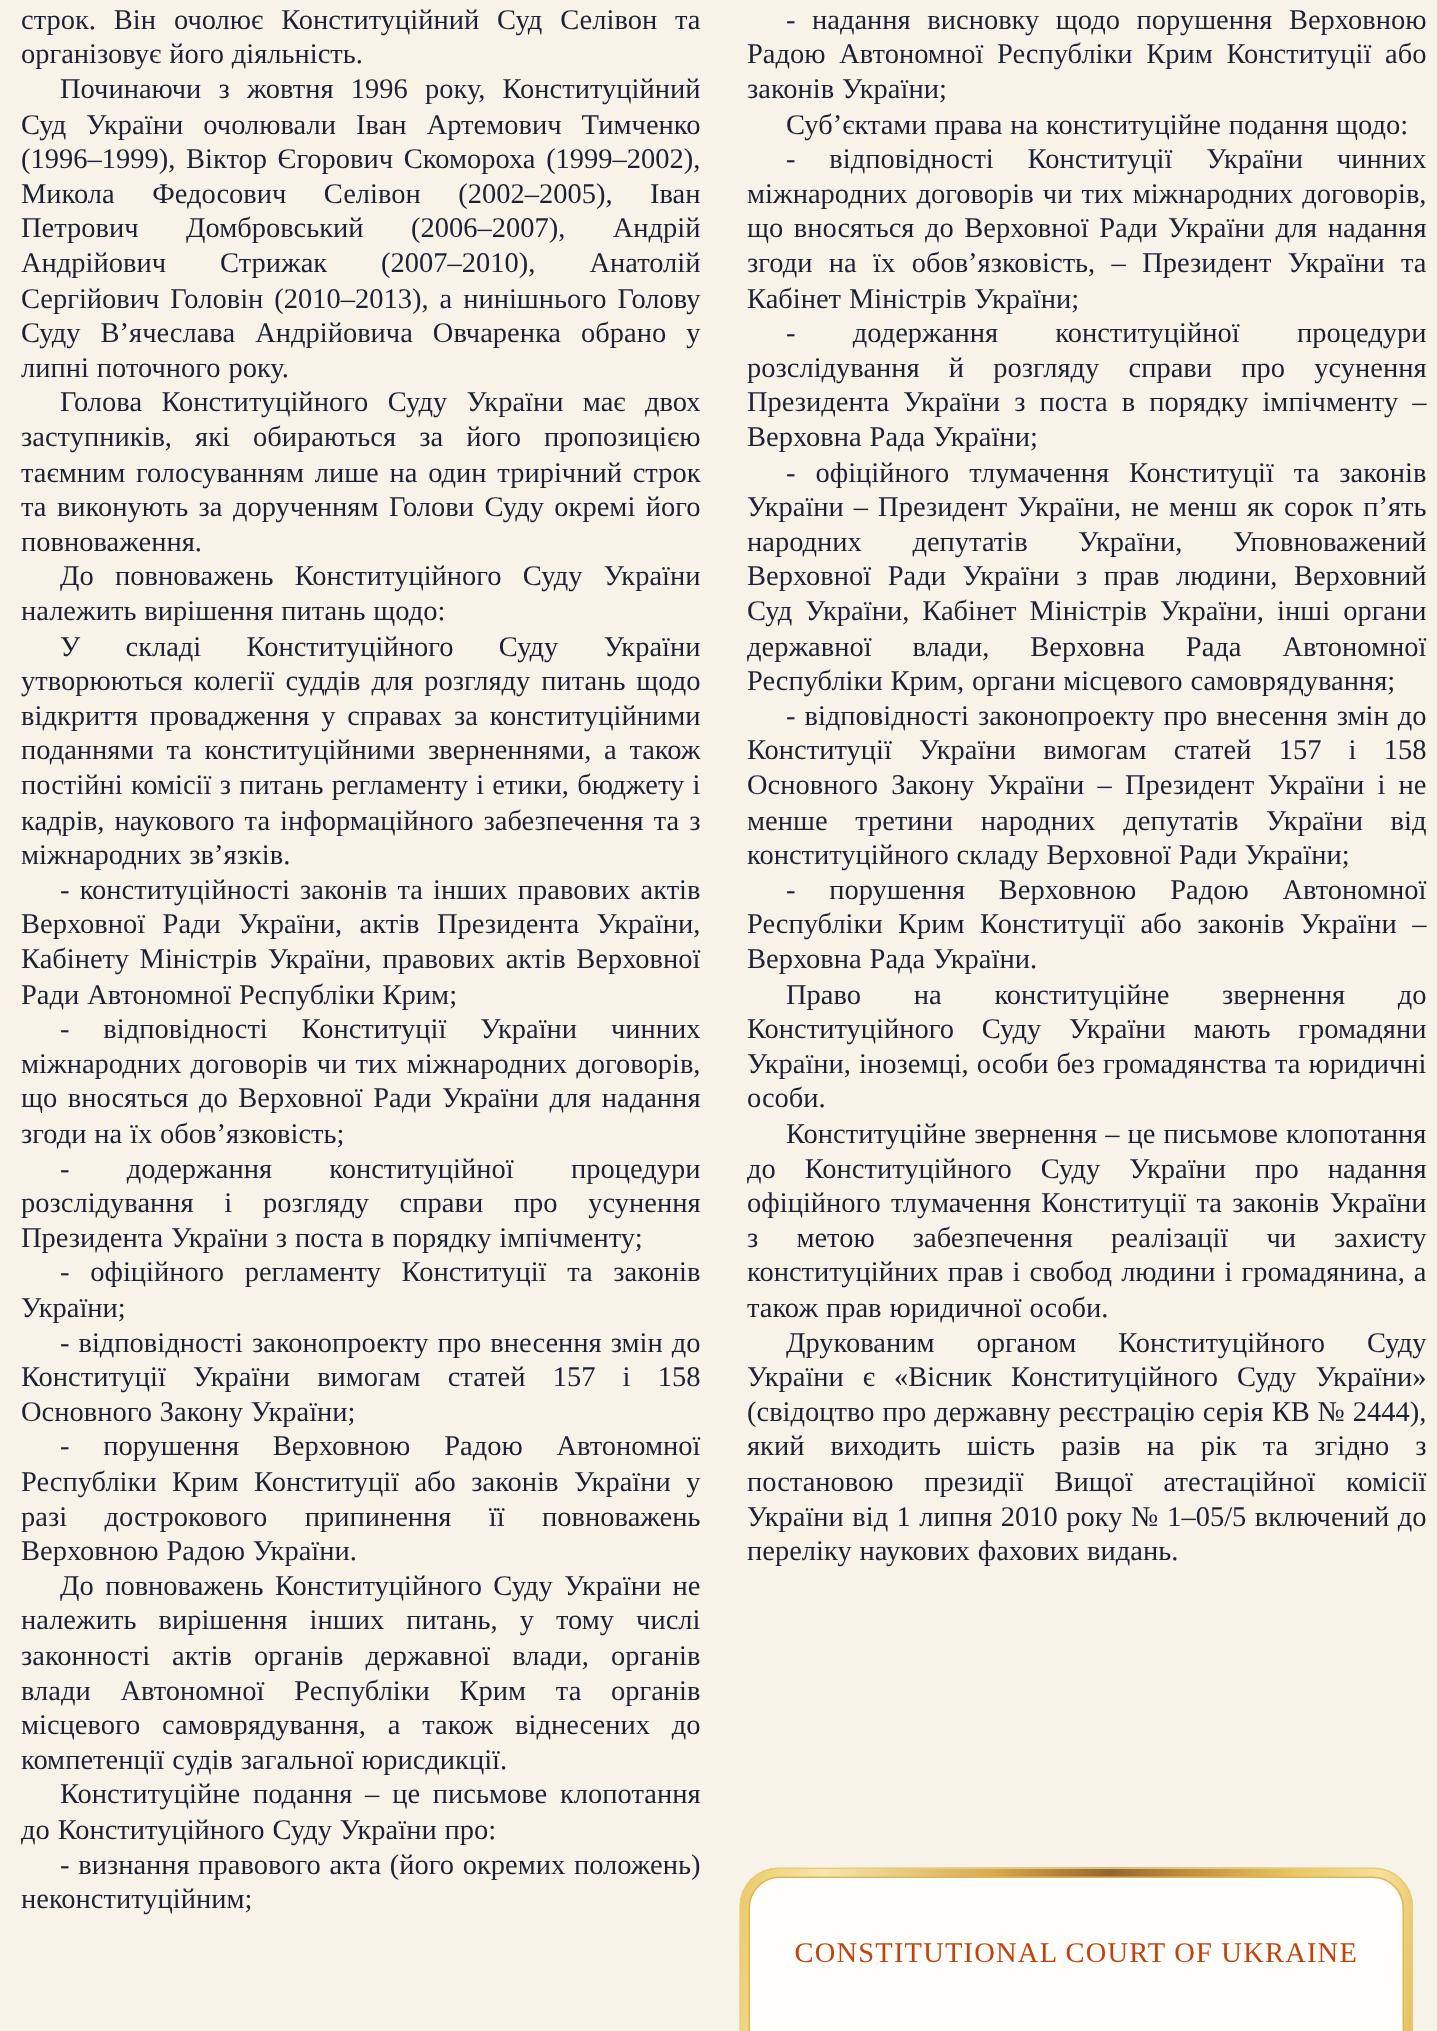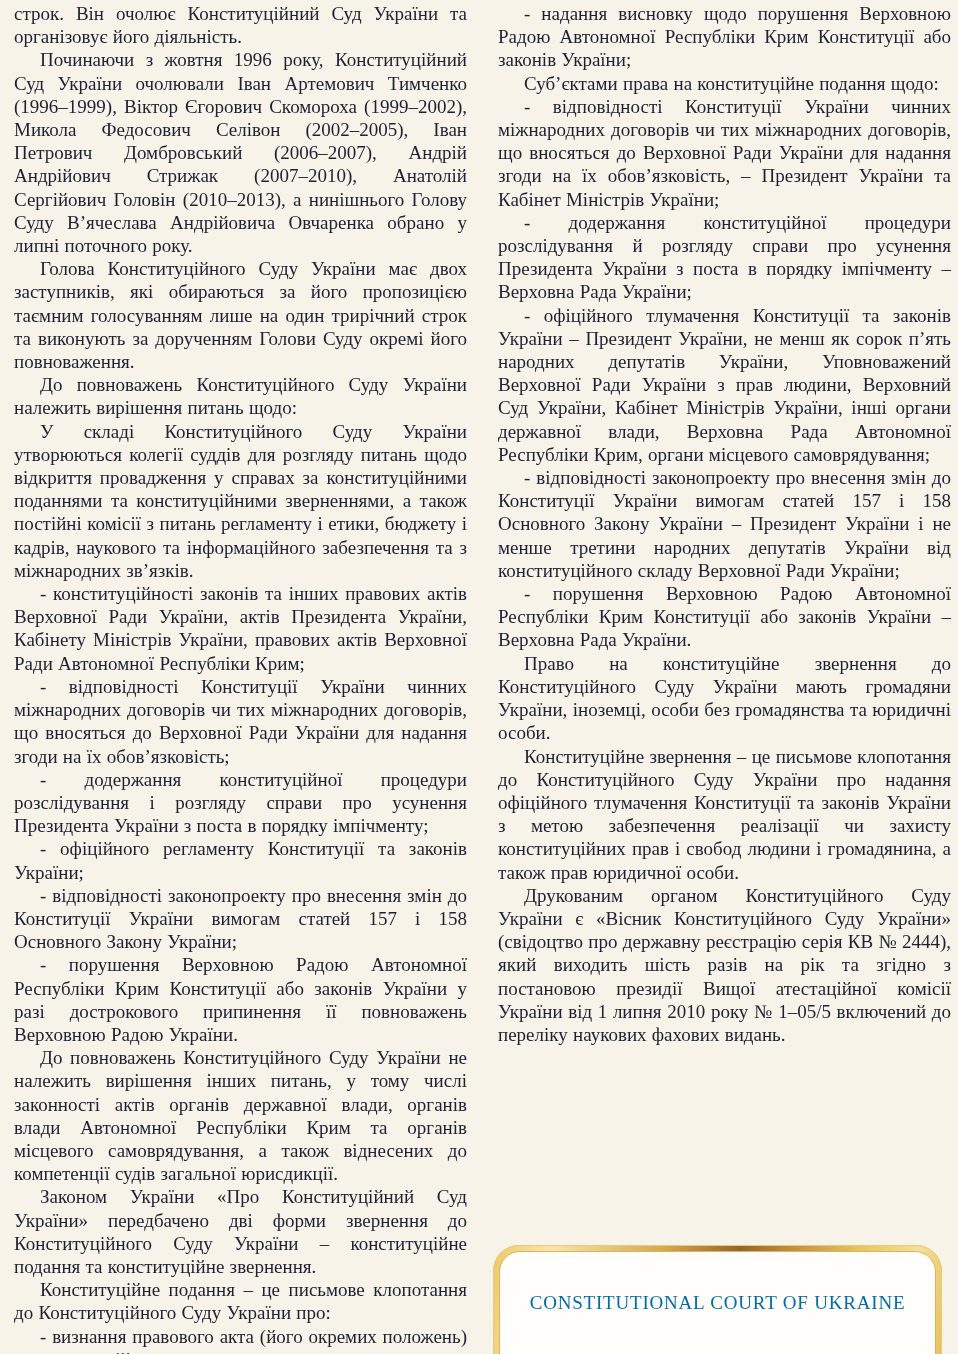--- a/index.html
+++ b/index.html
@@ -60,42 +60,41 @@
     border: 1px solid #dcb654;
     border-radius: 21px;
     display: flex;
     justify-content: center;
     align-items: flex-start;
   }
   .banner-label {
     margin-top: 40px;
     font-size: 19px;
     letter-spacing: 0.8px;
-    color: #0369a1;
+    color: #c2410c;
     white-space: nowrap;
   }
 </style>
 </head>
 <body>
 
 <div class="columns">
   <div class="col">
-      <p class="noindent">строк. Він очолює Конституційний Суд України та організовує його діяльність.</p>
+      <p class="noindent">строк. Він очолює Конституційний Суд Селівон та організовує його діяльність.</p>
       <p>Починаючи з жовтня 1996 року, Конституційний Суд України очолювали Іван Артемович Тимченко (1996–1999), Віктор Єгорович Скомороха (1999–2002), Микола Федосович Селівон (2002–2005), Іван Петрович Домбровський (2006–2007), Андрій Андрійович Стрижак (2007–2010), Анатолій Сергійович Головін (2010–2013), а нинішнього Голову Суду В’ячеслава Андрійовича Овчаренка обрано у липні поточного року.</p>
       <p>Голова Конституційного Суду України має двох заступників, які обираються за його пропозицією таємним голосуванням лише на один трирічний строк та виконують за дорученням Голови Суду окремі його повноваження.</p>
       <p>До повноважень Конституційного Суду України належить вирішення питань щодо:</p>
       <p>У складі Конституційного Суду України утворюються колегії суддів для розгляду питань щодо відкриття провадження у справах за конституційними поданнями та конституційними зверненнями, а також постійні комісії з питань регламенту і етики, бюджету і кадрів, наукового та інформаційного забезпечення та з міжнародних зв’язків.</p>
       <p>- конституційності законів та інших правових актів Верховної Ради України, актів Президента України, Кабінету Міністрів України, правових актів Верховної Ради Автономної Республіки Крим;</p>
       <p>- відповідності Конституції України чинних міжнародних договорів чи тих міжнародних договорів, що вносяться до Верховної Ради України для надання згоди на їх обов’язковість;</p>
       <p>- додержання конституційної процедури розслідування і розгляду справи про усунення Президента України з поста в порядку імпічменту;</p>
       <p>- офіційного регламенту Конституції та законів України;</p>
       <p>- відповідності законопроекту про внесення змін до Конституції України вимогам статей 157 і 158 Основного Закону України;</p>
       <p>- порушення Верховною Радою Автономної Республіки Крим Конституції або законів України у разі дострокового припинення її повноважень Верховною Радою України.</p>
       <p>До повноважень Конституційного Суду України не належить вирішення інших питань, у тому числі законності актів органів державної влади, органів влади Автономної Республіки Крим та органів місцевого самоврядування, а також віднесених до компетенції судів загальної юрисдикції.</p>
-      <p>Законом України «Про Конституційний Суд України» передбачено дві форми звернення до Конституційного Суду України – конституційне подання та конституційне звернення.</p>
       <p>Конституційне подання – це письмове клопотання до Конституційного Суду України про:</p>
       <p>- визнання правового акта (його окремих положень) неконституційним;</p>
     </div>
   <div class="col">
       <p>- надання висновку щодо порушення Верховною Радою Автономної Республіки Крим Конституції або законів України;</p>
       <p>Суб’єктами права на конституційне подання щодо:</p>
       <p>- відповідності Конституції України чинних міжнародних договорів чи тих міжнародних договорів, що вносяться до Верховної Ради України для надання згоди на їх обов’язковість, – Президент України та Кабінет Міністрів України;</p>
       <p>- додержання конституційної процедури розслідування й розгляду справи про усунення Президента України з поста в порядку імпічменту – Верховна Рада України;</p>
       <p>- офіційного тлумачення Конституції та законів України – Президент України, не менш як сорок п’ять народних депутатів України, Уповноважений Верховної Ради України з прав людини, Верховний Суд України, Кабінет Міністрів України, інші органи державної влади, Верховна Рада Автономної Республіки Крим, органи місцевого самоврядування;</p>
       <p>- відповідності законопроекту про внесення змін до Конституції України вимогам статей 157 і 158 Основного Закону України – Президент України і не менше третини народних депутатів України від конституційного складу Верховної Ради України;</p>

